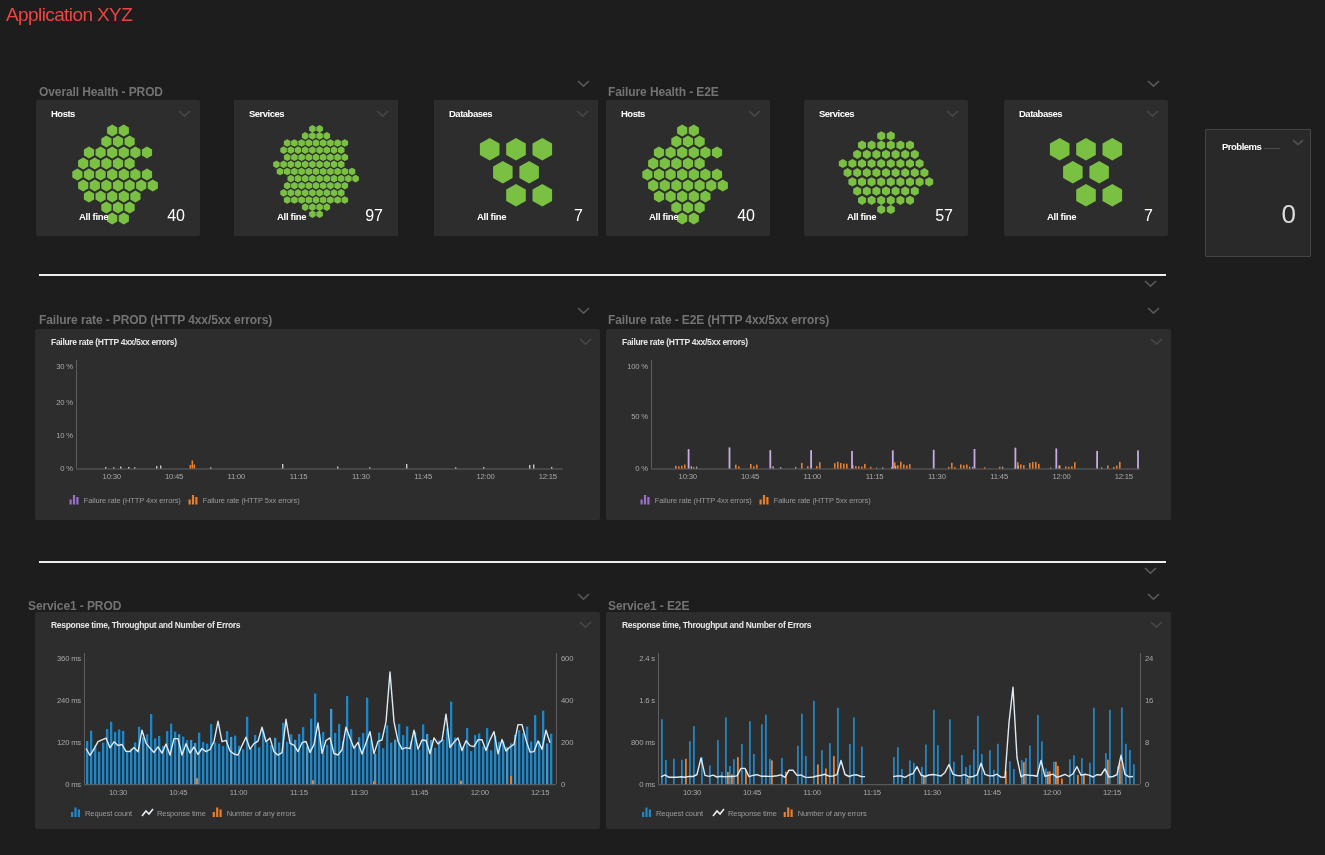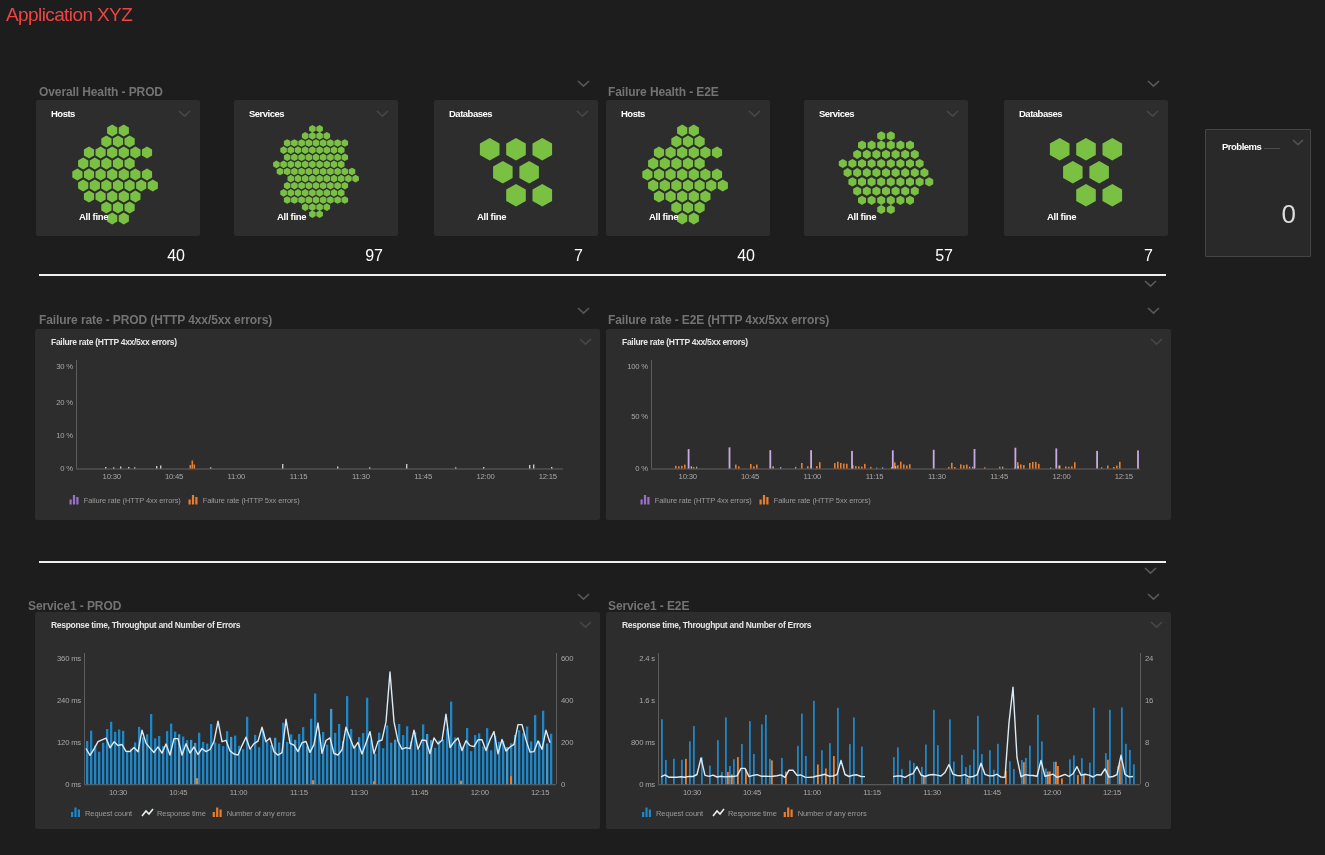--- a/index.html
+++ b/index.html
@@ -1,19 +1,19 @@
 <!DOCTYPE html>
 <html><head><meta charset="utf-8"><style>
 * { margin:0; padding:0; box-sizing:border-box; }
 html,body { width:1325px; height:855px; background:#1d1d1d; font-family:"Liberation Sans",sans-serif; overflow:hidden; position:relative; }
 .tile { position:absolute; background:#2d2d2d; border-radius:2px; }
 .ctile { position:absolute; background:#2d2d2d; border-radius:2px; }
 .tlabel { position:absolute; left:15px; top:8px; font-size:9.5px; font-weight:bold; color:#fff; letter-spacing:-0.5px; }
 .allfine { position:absolute; left:15px; top:110.5px; font-size:9.5px; font-weight:bold; color:#fff; letter-spacing:-0.3px;margin-left:28px; }
-.count { position:absolute; right:15px; top:107px; font-size:16px; color:#fff;margin-top:40px; }
+.count { position:absolute; right:15px; top:107px; font-size:16px; color:#fff; }
 .sect { position:absolute; font-size:12px; font-weight:bold; color:#737373; letter-spacing:-0.1px;margin-top:11px; }
 .ctitle { position:absolute; left:16px; top:8px; font-size:8.5px; font-weight:bold; color:#e6e6e6; letter-spacing:-0.3px;text-align:right; }
 .divider { position:absolute; height:2px; background:#eeeeee; }
 </style></head>
 <body>
 <div style="position:absolute;left:6px;top:4px;font-size:19px;color:#ef4444;letter-spacing:-0.6px">Application XYZ</div>
 
 <div class="sect" style="left:39px;top:74px">Overall Health - PROD</div>
 <svg style="position:absolute;left:577px;top:80px" width="13" height="8">
     <path d="M1 1 L6.5 6.1 L12 1" fill="none" stroke="#585858" stroke-width="1.7"></path>

